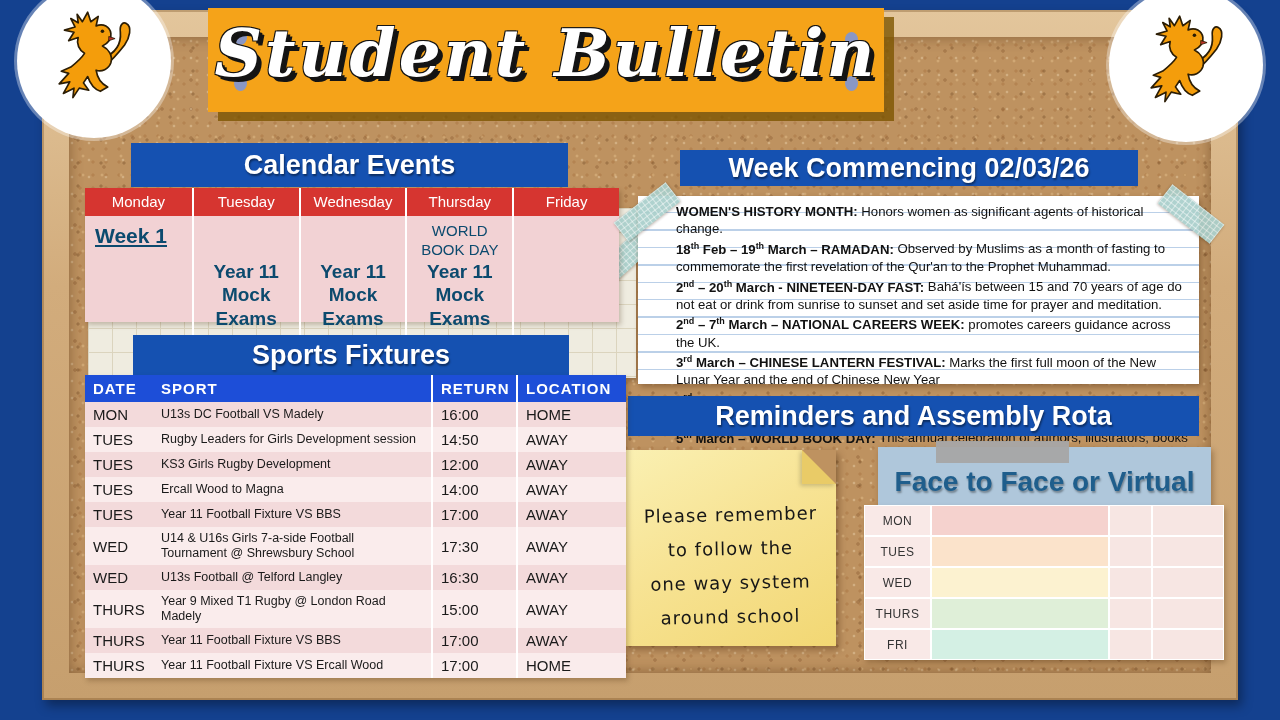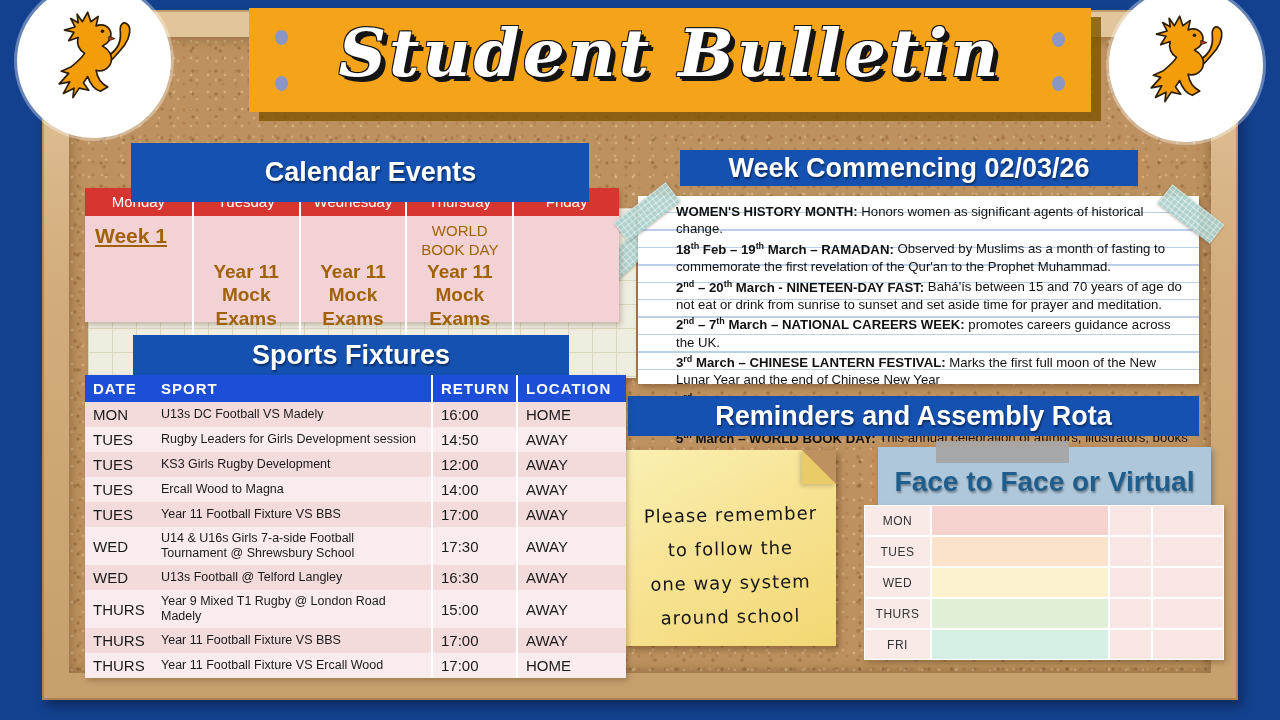--- a/index.html
+++ b/index.html
@@ -22,25 +22,24 @@
       radial-gradient(circle at 3px 4px, rgba(255,240,210,.30) 1px, transparent 1.7px),
       radial-gradient(circle at 9px 11px, rgba(92,54,20,.30) 1.2px, transparent 2px),
       radial-gradient(circle at 14px 5px, rgba(255,225,170,.28) 1px, transparent 1.8px),
       radial-gradient(circle at 6px 14px, rgba(110,62,24,.26) 1.4px, transparent 2.2px),
       radial-gradient(circle at 11px 8px, rgba(160,105,55,.35) 1.2px, transparent 2px);
     background-size:17px 17px,23px 23px,19px 19px,29px 29px,13px 13px;
     box-shadow:inset 0 0 14px rgba(70,40,10,.45);
   }
   
   .banner{
-    position:absolute;left:208px;top:8px;width:842px;height:104px;
+    position:absolute;left:208px;top:8px;width:676px;height:104px;
     background:#F5A319;
     box-shadow:10px 9px 0 rgba(125,85,0,.80);
     z-index:20;
-    margin-left:41px;
   }
   .banner-title{
     position:absolute;left:0;right:0;top:6px;text-align:center;
     font-family:"DejaVu Serif", serif;font-style:italic;font-weight:bold;
     font-size:66px;letter-spacing:3px;color:#ffffff;
     text-shadow:3px 3px 0 #141414,5px 5px 0 #141414,-1px -1px 0 #141414,1px -1px 0 #141414,-1px 1px 0 #141414;
   }
   .screw{position:absolute;width:13px;height:15px;border-radius:50%;background:#8A97C4;}
   .screw.tl{left:26px;top:22px;} .screw.bl{left:26px;top:68px;}
   .screw.tr{right:26px;top:24px;} .screw.br{right:26px;top:68px;}
@@ -52,42 +51,42 @@
   }
   .crest.left{left:17px;top:-16px;}
   .crest.right{left:1109px;top:-12px;}
   .crest svg{width:108px;height:116px;margin-top:10px;}
   
   .bar{
     position:absolute;background:#1551B1;color:#fff;font-weight:bold;
     display:flex;align-items:center;justify-content:center;
     text-shadow:1px 2px 2px rgba(0,0,0,.45);z-index:6;
   }
-  .bar.cal{left:131px;top:143px;width:437px;height:59px;font-size:27px;padding-left:21px;}
+  .bar.cal{left:131px;top:143px;width:437px;height:44px;font-size:27px;}
   .bar.sports{left:133px;top:335px;width:436px;height:40px;font-size:27px;}
   .bar.week{left:680px;top:150px;width:458px;height:36px;font-size:27px;}
   .bar.reminders{left:628px;top:396px;width:571px;height:40px;font-size:27px;}
   
   .graphpaper{
     position:absolute;left:88px;top:208px;width:548px;height:170px;z-index:1;
     background-color:#EFECE0;
     background-image:linear-gradient(#DBD4BE 1px,transparent 1px),linear-gradient(90deg,#DBD4BE 1px,transparent 1px);
     background-size:24px 24px;
     box-shadow:2px 3px 5px rgba(60,30,0,.30);
   }
   
   .calendar{position:absolute;left:85px;top:188px;width:534px;z-index:5;
     box-shadow:2px 3px 5px rgba(60,30,0,.25);}
   .cal-head{display:grid;grid-template-columns:repeat(5,1fr);background:#D63530;}
   .cal-head .cell{
     color:#fff;font-size:15px;text-align:center;padding:5px 0 6px;border-left:2px solid #fff;
   }
   .cal-head .cell:first-child{border-left:none;}
   .cal-body{display:grid;grid-template-columns:repeat(5,1fr);background:#F2D2D4;height:106px;}
-  .cal-body .cell{border-left:2px solid #fff;display:flex;flex-direction:column;align-items:center;color:#a16207;}
+  .cal-body .cell{border-left:2px solid #fff;display:flex;flex-direction:column;align-items:center;color:#0c4a6e;}
   .cal-body .cell:first-child{border-left:none;align-items:flex-start;}
   .week-label{font-size:21px;font-weight:bold;text-decoration:underline;padding:8px 0 0 10px;}
   .cal-event{font-size:19px;font-weight:bold;text-align:center;margin-top:auto;padding-bottom:8px;line-height:1.25;}
   .cal-top-event{font-size:15px;text-align:center;padding-top:6px;line-height:1.25;}
   
   .sportstbl{position:absolute;left:85px;top:375px;width:541px;z-index:7;
     box-shadow:2px 3px 5px rgba(60,30,0,.25);}
   .sp-row{display:grid;grid-template-columns:68px 278px 85px 110px;}
   .sp-row.head{background:#1d4ed8;color:#fff;font-weight:bold;}
   .sp-row.head > div{font-size:15px;letter-spacing:1px;padding:5px 8px;}

